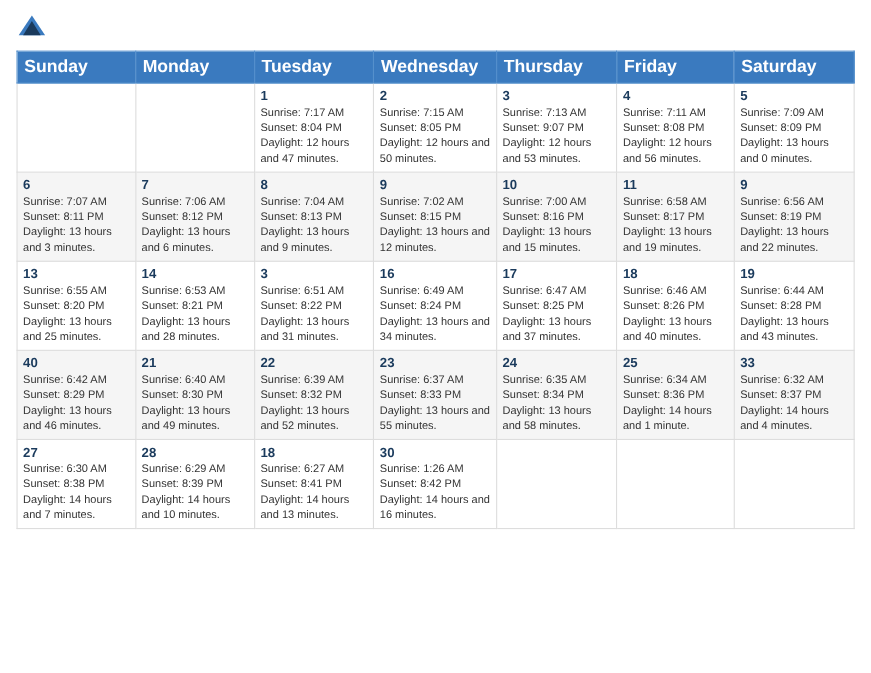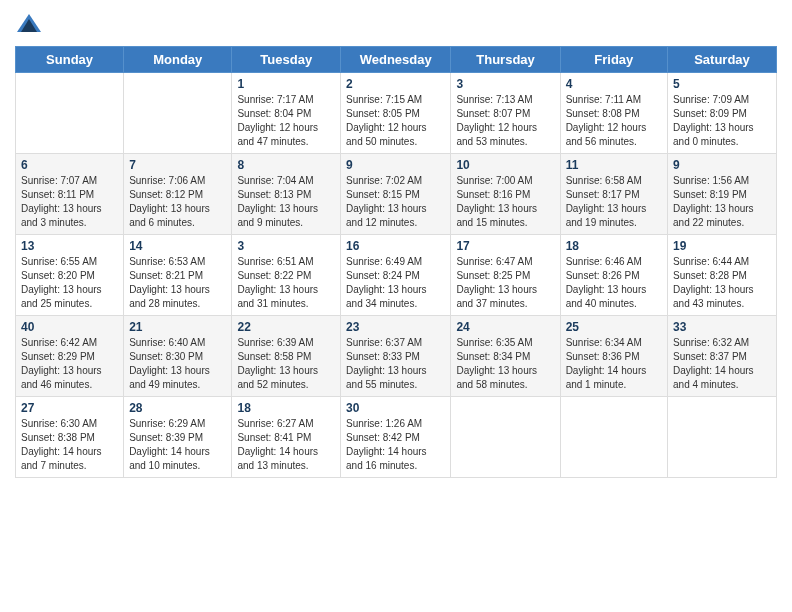--- a/index.html
+++ b/index.html
@@ -59,24 +59,24 @@
       color: #333;
     }
     .calendar {
       width: 100%;
       border-collapse: collapse;
       border: 1px solid #ccc;
     }
     .calendar th {
       background: #3a7abf;
       color: #fff;
-      font-size: 13px;
+      font-size: 16px;
       font-weight: bold;
       padding: 5px 6px;
-      text-align: center;
+      text-align: left;
       border: 1px solid #5590cc;
     }
     .calendar td {
       vertical-align: top;
       padding: 4px 5px;
       border: 1px solid #ddd;
       width: 113px;
       min-height: 70px;
       font-size: 10px;
       color: #333;
@@ -146,21 +146,21 @@
           </td>
           <td>
             <span class="day-num">2</span>
             <div class="day-info">Sunrise: 7:15 AM
 Sunset: 8:05 PM
 Daylight: 12 hours and 50 minutes.</div>
           </td>
           <td>
             <span class="day-num">3</span>
             <div class="day-info">Sunrise: 7:13 AM
-Sunset: 8:07 PM
+Sunset: 9:07 PM
 Daylight: 12 hours and 53 minutes.</div>
           </td>
           <td>
             <span class="day-num">4</span>
             <div class="day-info">Sunrise: 7:11 AM
 Sunset: 8:08 PM
 Daylight: 12 hours and 56 minutes.</div>
           </td>
           <td>
             <span class="day-num">5</span>
@@ -201,21 +201,21 @@
 Daylight: 13 hours and 15 minutes.</div>
           </td>
           <td>
             <span class="day-num">11</span>
             <div class="day-info">Sunrise: 6:58 AM
 Sunset: 8:17 PM
 Daylight: 13 hours and 19 minutes.</div>
           </td>
           <td>
             <span class="day-num">9</span>
-            <div class="day-info">Sunrise: 1:56 AM
+            <div class="day-info">Sunrise: 6:56 AM
 Sunset: 8:19 PM
 Daylight: 13 hours and 22 minutes.</div>
           </td>
         </tr>
         <tr>
           <td>
             <span class="day-num">13</span>
             <div class="day-info">Sunrise: 6:55 AM
 Sunset: 8:20 PM
 Daylight: 13 hours and 25 minutes.</div>
@@ -266,21 +266,21 @@
           </td>
           <td>
             <span class="day-num">21</span>
             <div class="day-info">Sunrise: 6:40 AM
 Sunset: 8:30 PM
 Daylight: 13 hours and 49 minutes.</div>
           </td>
           <td>
             <span class="day-num">22</span>
             <div class="day-info">Sunrise: 6:39 AM
-Sunset: 8:58 PM
+Sunset: 8:32 PM
 Daylight: 13 hours and 52 minutes.</div>
           </td>
           <td>
             <span class="day-num">23</span>
             <div class="day-info">Sunrise: 6:37 AM
 Sunset: 8:33 PM
 Daylight: 13 hours and 55 minutes.</div>
           </td>
           <td>
             <span class="day-num">24</span>

